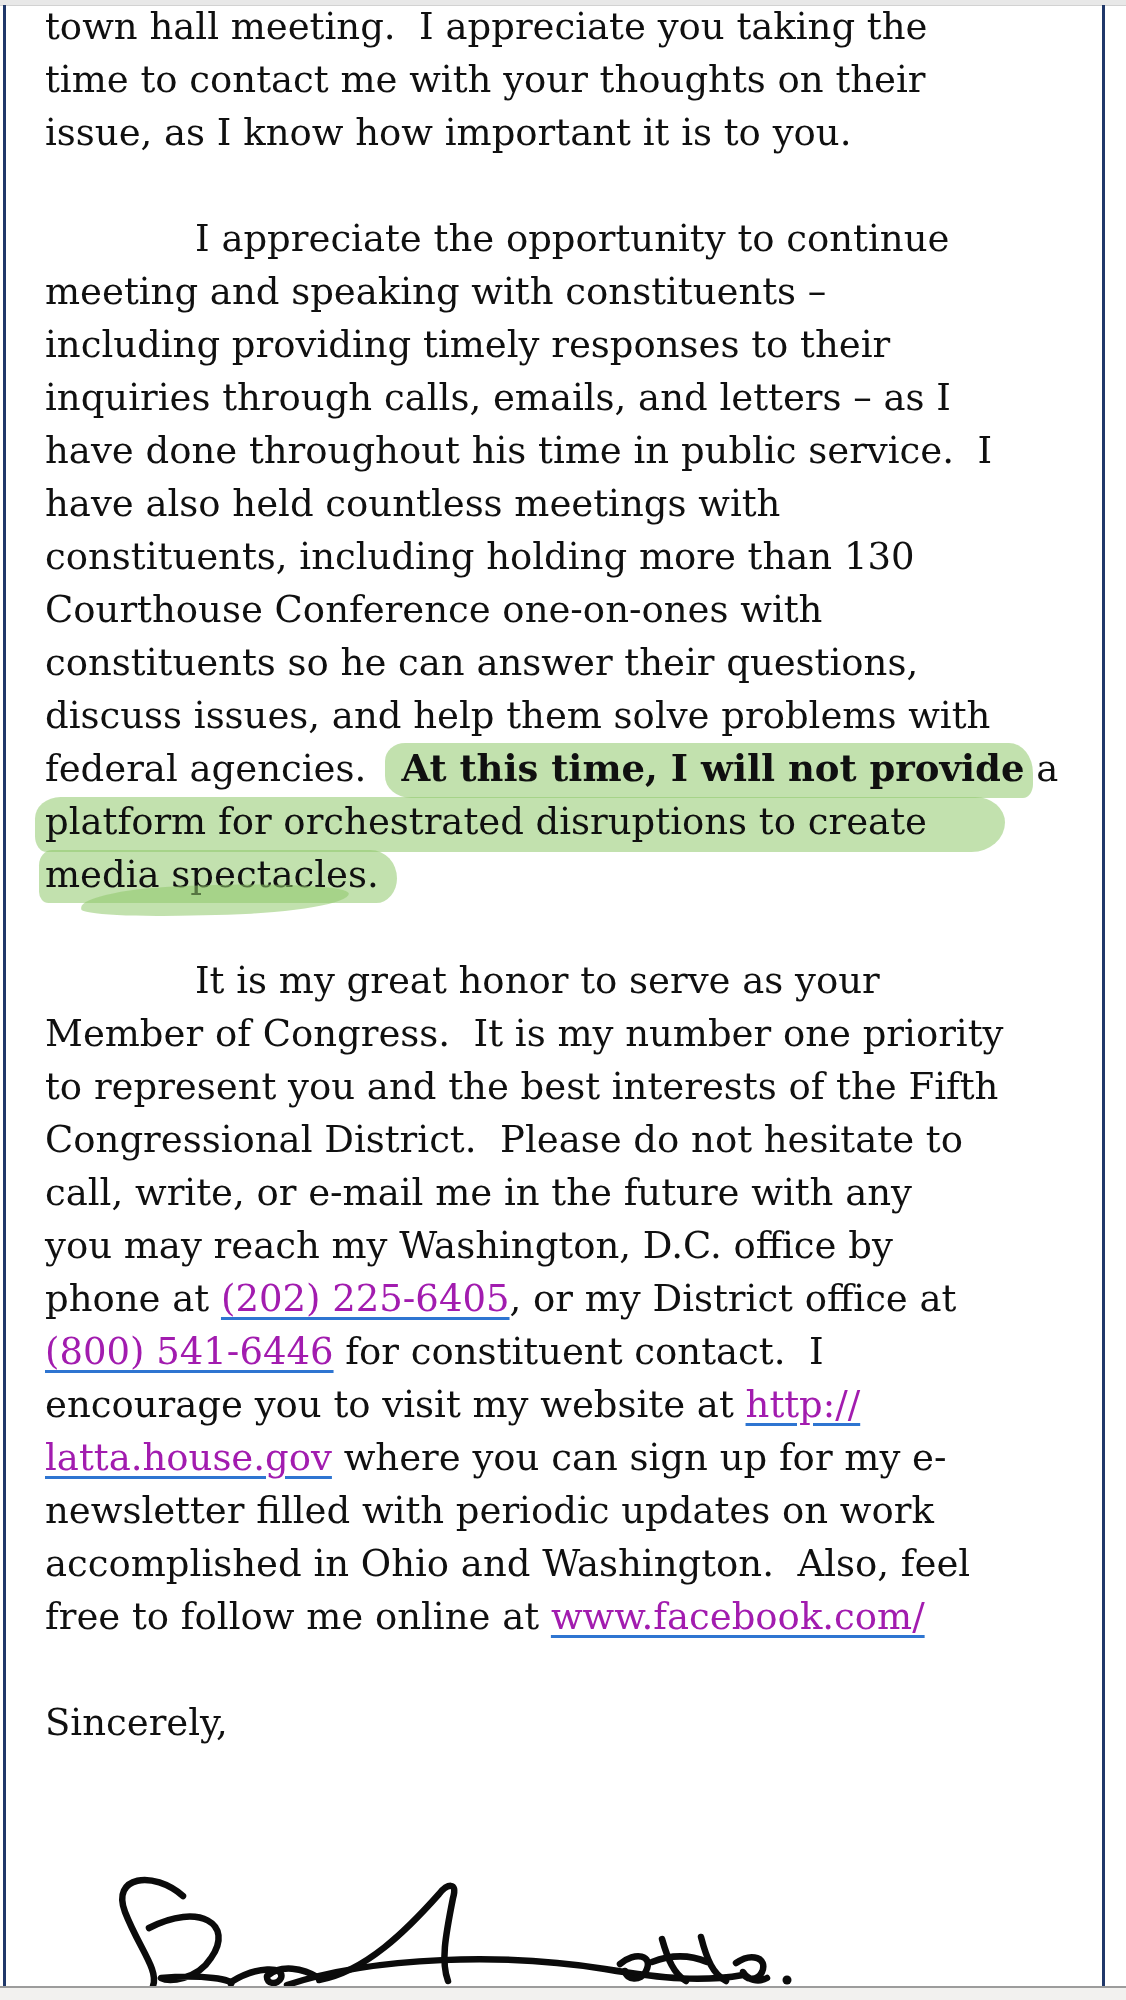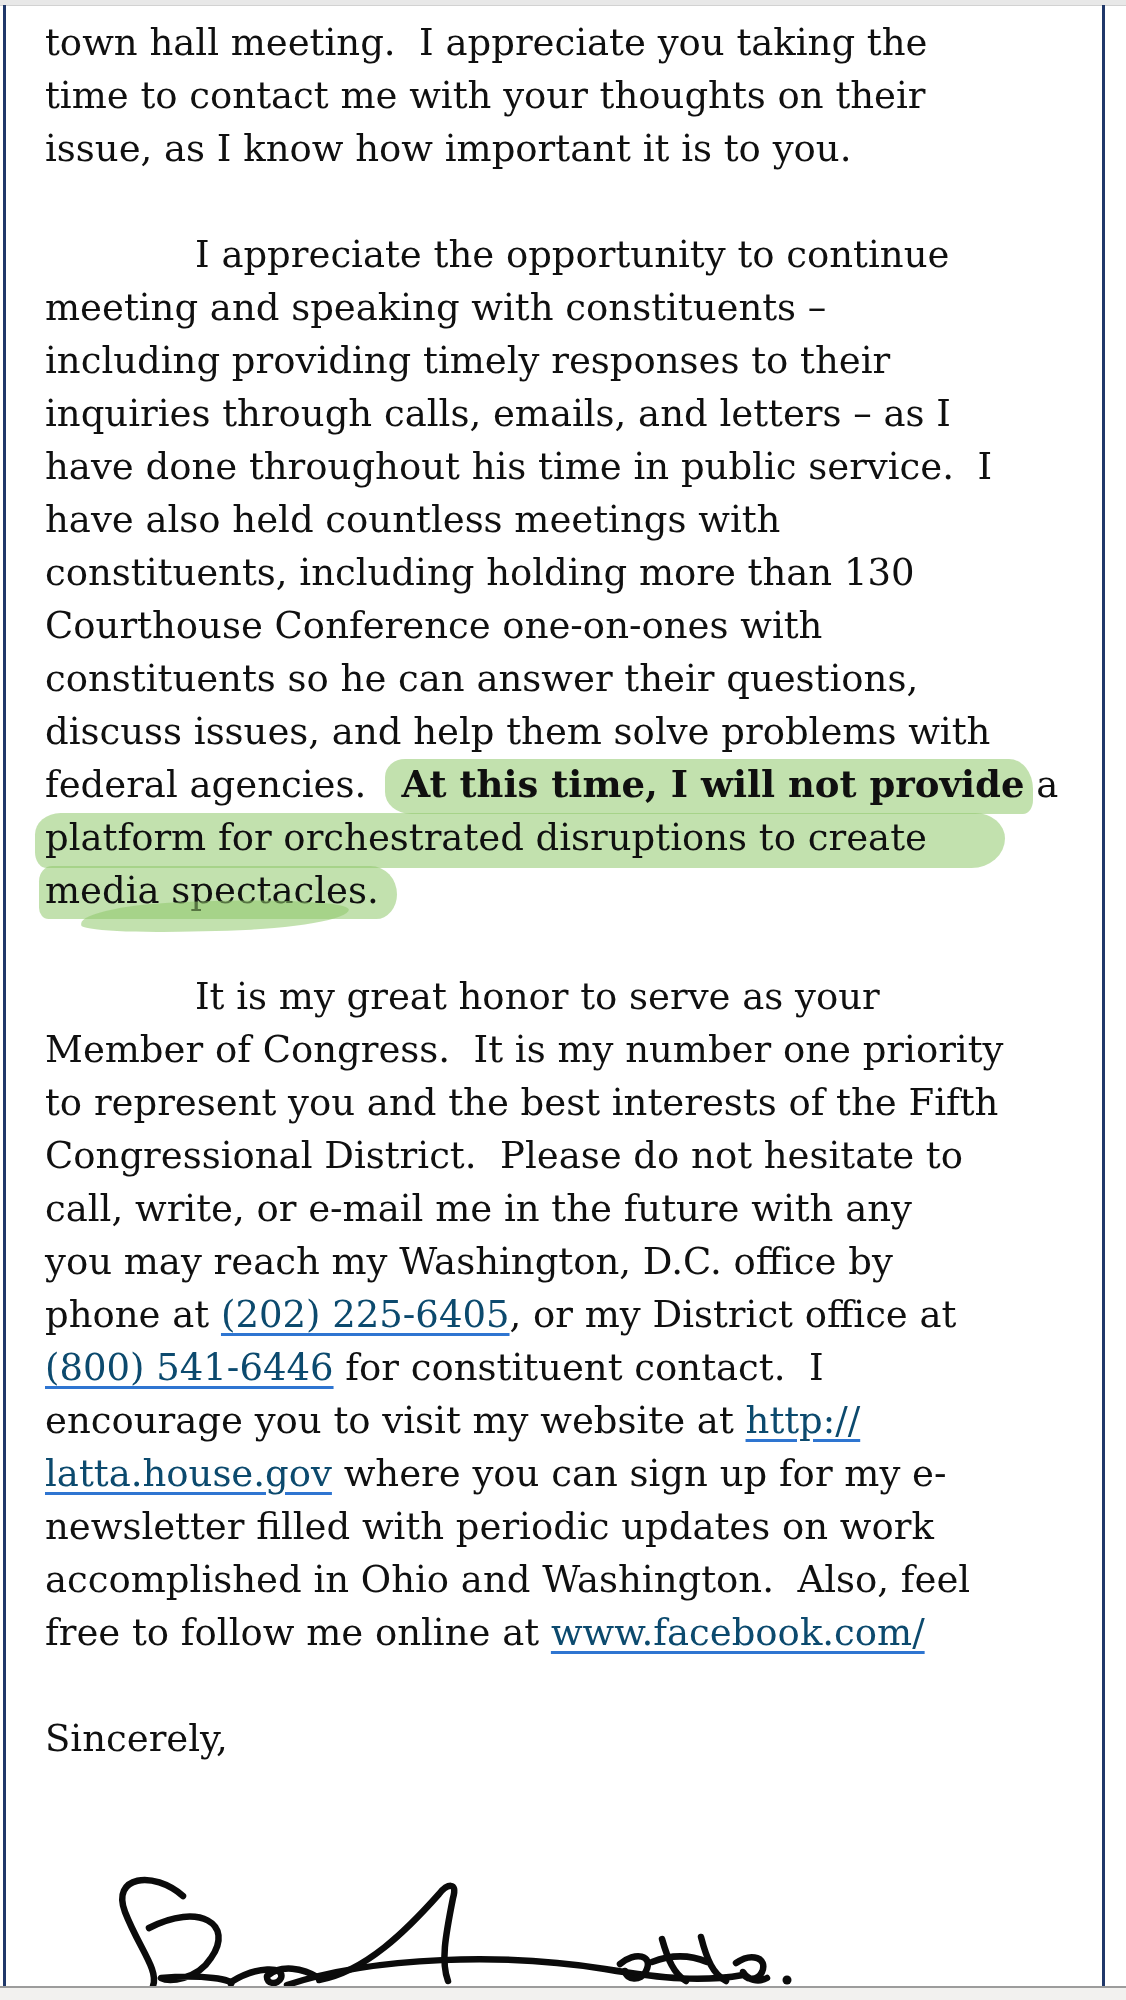--- a/index.html
+++ b/index.html
@@ -5,26 +5,26 @@
   html,body{margin:0;padding:0;background:#ffffff;}
   .page{position:relative;width:1126px;height:2000px;background:#ffffff;overflow:hidden;
         font-family:"DejaVu Serif", serif;}
   
   .top-strip{position:absolute;left:0;top:0;width:100%;height:5px;background:#e8e8e8;border-bottom:1px solid #d2d2d2;}
   .edge{position:absolute;top:5px;bottom:12px;width:3px;background:#20386a;}
   .edge.left{left:3px;}
   .edge.right{left:1102px;}
   .bottom-bar{position:absolute;left:0;right:0;bottom:0;height:12px;background:#f2f1ef;border-top:2px solid #9c9c9c;z-index:9;}
   
-  .letter{position:absolute;left:45px;top:16px;width:1040px;font-size:37px;line-height:53px;color:#101010;z-index:2;}
+  .letter{position:absolute;left:45px;top:0;width:1040px;font-size:37px;line-height:53px;color:#101010;z-index:2;}
   .para{margin:0 0 53px 0;}
   .line{position:relative;white-space:pre;}
   .indent{padding-left:150px;}
   .closing{margin-top:20px;}
-  a.link{color:#0c4a6e;text-decoration-color:#2e75d1;text-underline-offset:6px;text-decoration-thickness:2.5px;cursor:pointer;}
+  a.link{color:#a21caf;text-decoration-color:#2e75d1;text-underline-offset:6px;text-decoration-thickness:2.5px;cursor:pointer;}
   
   .hl{background:rgba(143,201,107,0.55);}
   .hl-a{padding:3px 8px 8px 16px;margin:-3px -8px -8px -16px;border-radius:20px 24px 10px 26px/18px 30px 14px 22px;font-weight:bold;}
   .hl-b{padding:3px 78px 9px 10px;margin:-3px -78px -9px -10px;border-radius:26px 30px 34px 12px/22px 26px 30px 16px;}
   .hl-c{padding:3px 18px 7px 6px;margin:-3px -18px -7px -6px;border-radius:14px 28px 22px 10px/16px 30px 26px 12px;}
   .blob{position:absolute;left:36px;top:37px;width:268px;height:30px;background:rgba(143,201,107,0.55);
         border-radius:45% 55% 50% 50%/70% 45% 65% 35%;transform:rotate(-1.6deg);}
   .sig{position:absolute;left:35px;top:1868px;width:1010px;height:132px;z-index:1;}
 </style>
 </head>

